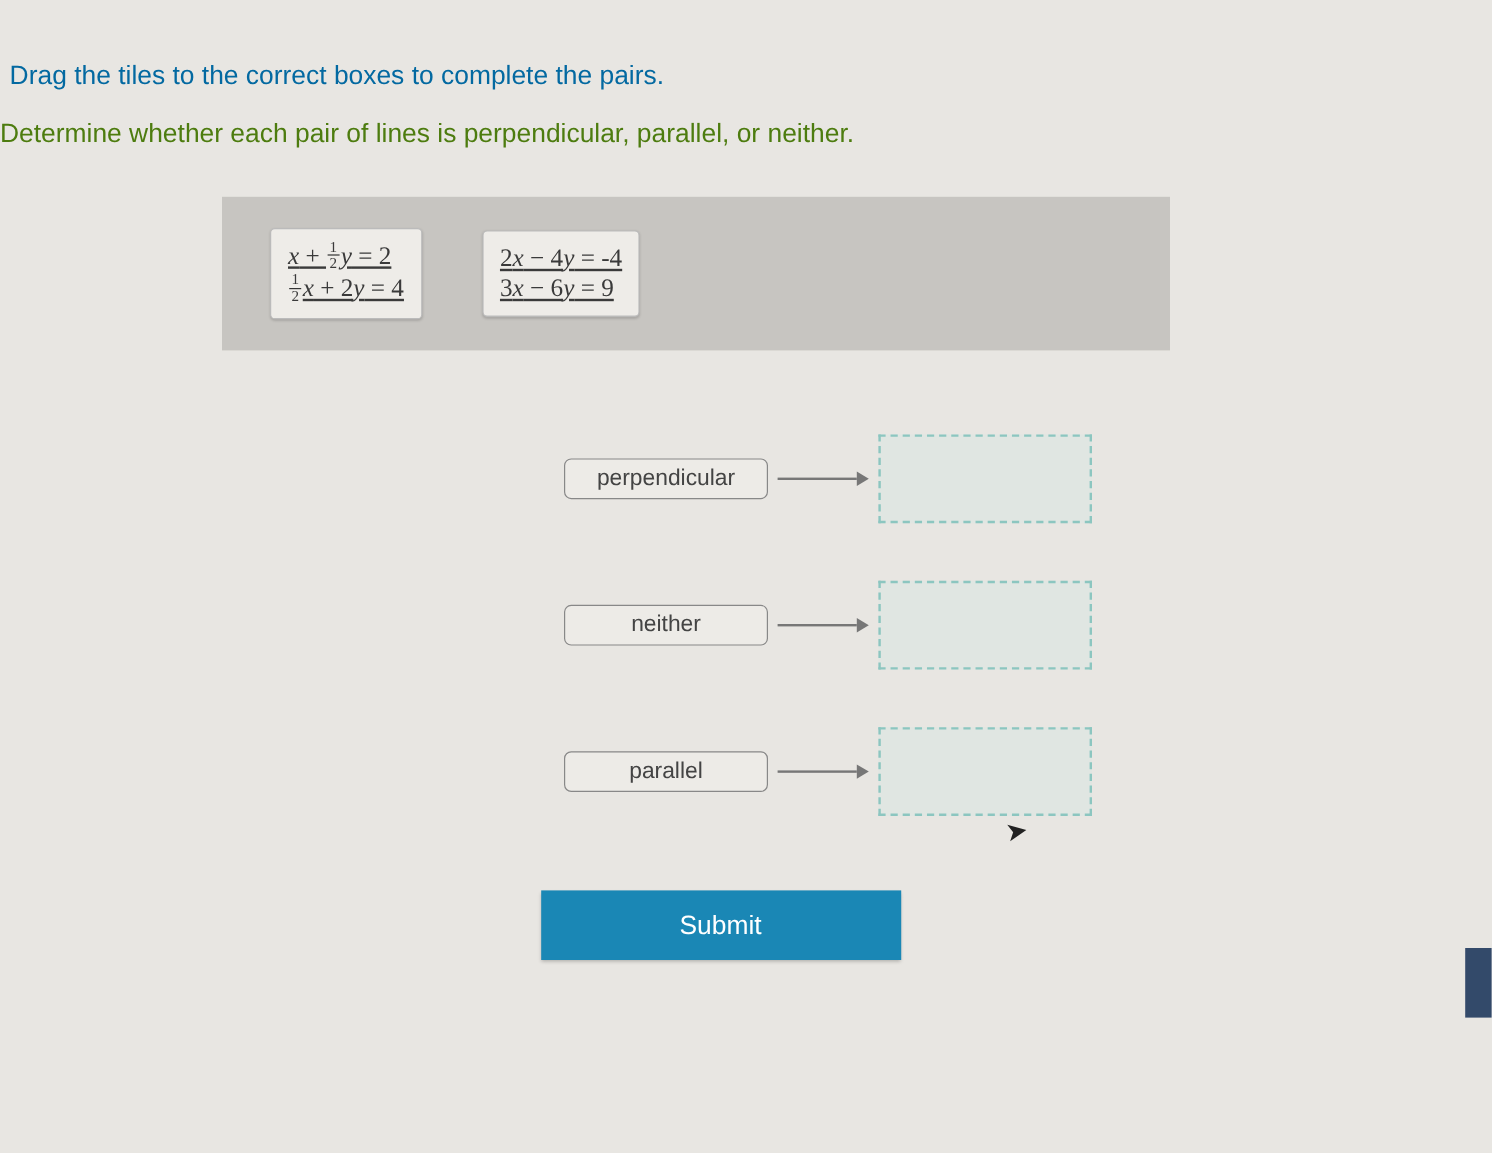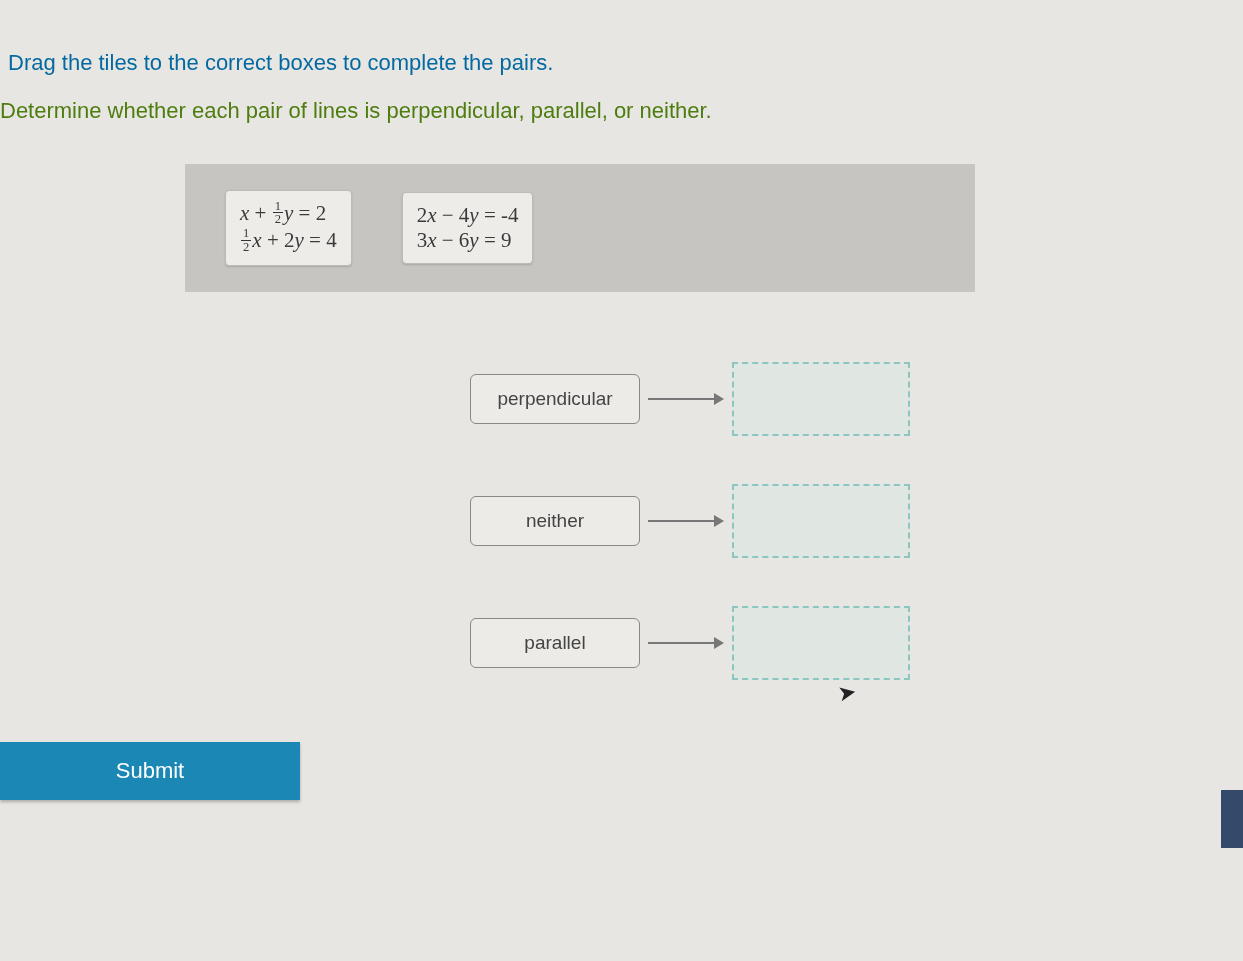--- a/index.html
+++ b/index.html
@@ -38,21 +38,21 @@
     background: #eeece8;
     border: 1px solid #bbb;
     border-radius: 4px;
     padding: 10px 14px;
     font-size: 21px;
     font-family: "Times New Roman", serif;
     line-height: 1.2;
     white-space: nowrap;
     box-shadow: 0 1px 2px rgba(0,0,0,0.15);
   }
-  .tile .eqline { display: block; }
+  .tile .eqline { display: block; text-decoration: underline; }
   .frac {
     display: inline-block;
     vertical-align: middle;
     font-size: 0.6em;
     text-align: center;
     line-height: 1;
     margin: 0 1px;
     position: relative;
     top: -2px;
   }
@@ -64,21 +64,21 @@
     margin-top: 70px;
     margin-left: 470px;
   }
   .match-row {
     display: flex;
     align-items: center;
     margin-bottom: 48px;
   }
   .label-box {
     width: 170px;
-    height: 50px;
+    height: 34px;
     border: 1px solid #888;
     border-radius: 6px;
     background: #edebe7;
     display: flex;
     align-items: center;
     justify-content: center;
     font-size: 19px;
     color: #444;
   }
   .arrow {
@@ -102,21 +102,21 @@
   .dropzone {
     width: 178px;
     height: 74px;
     border: 2px dashed #8cc6c0;
     background: rgba(200,230,228,0.25);
   }
 
   .submit-row {
     margin-top: 62px;
     display: flex;
-    justify-content: flex-start;
+    justify-content: center;
     width: 100%;
     padding-right: 42px;
   }
   .submit-btn {
     width: 300px;
     height: 58px;
     background: #1a87b5;
     color: #fff;
     border: none;
     font-size: 22px;

